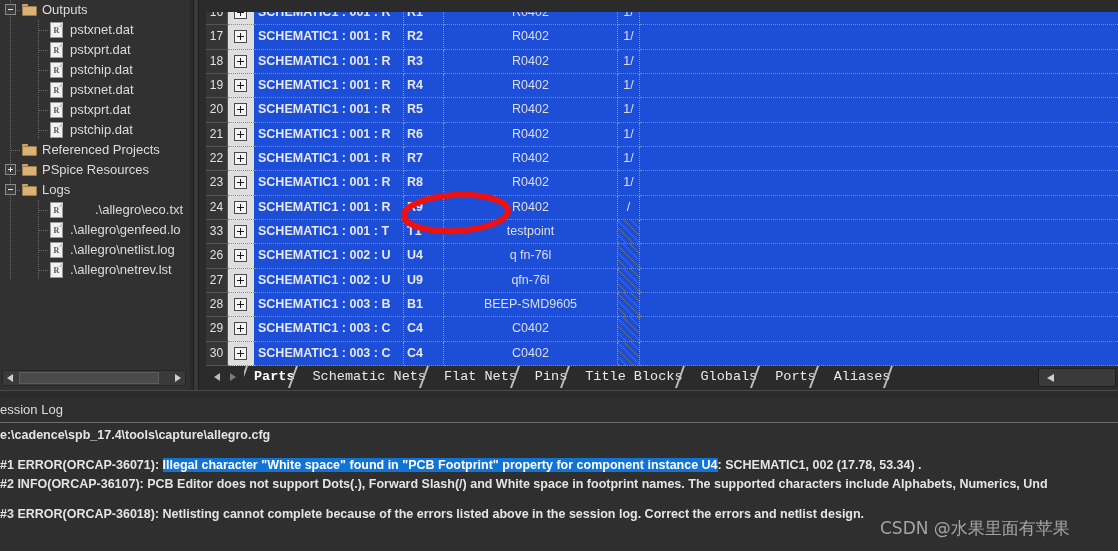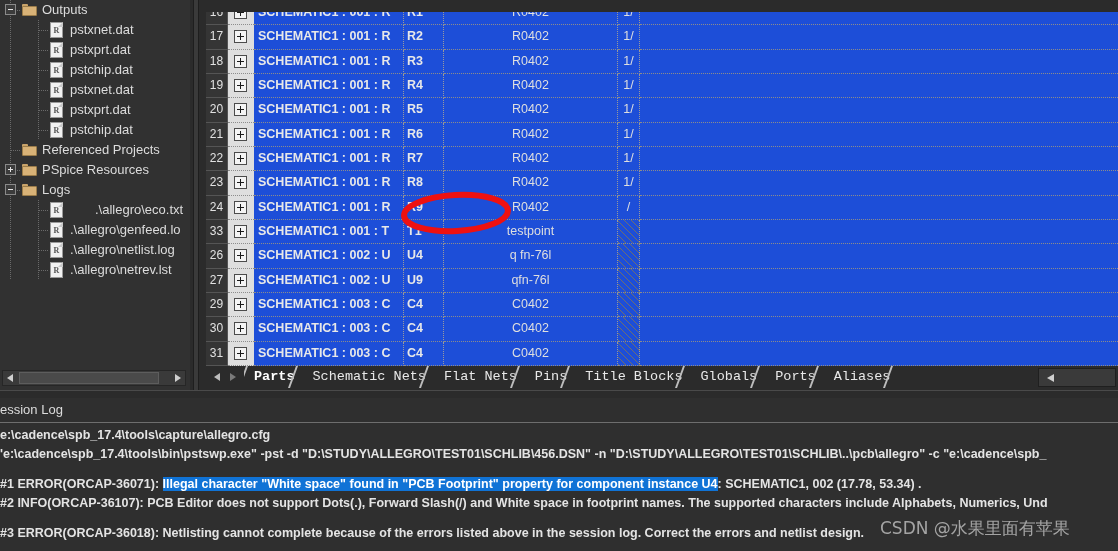--- a/index.html
+++ b/index.html
@@ -471,20 +471,31 @@
         <div class="c-rest"></div>
       </div>
       <div class="grow">
         <div class="rownum">27</div>
         <div class="expcell">
           <div class="expbox"></div>
         </div>
         <div class="c-ref">SCHEMATIC1 : 002 : U</div>
         <div class="c-des">U9</div>
         <div class="c-fp">qfn-76l</div>
+        <div class="c-val hatch"></div>
+        <div class="c-rest"></div>
+      </div>
+      <div class="grow">
+        <div class="rownum">28</div>
+        <div class="expcell">
+          <div class="expbox"></div>
+        </div>
+        <div class="c-ref">SCHEMATIC1 : 003 : B</div>
+        <div class="c-des">B1</div>
+        <div class="c-fp">BEEP-SMD9605</div>
         <div class="c-val hatch"></div>
         <div class="c-rest"></div>
       </div>
       <div class="grow">
         <div class="rownum">29</div>
         <div class="expcell">
           <div class="expbox"></div>
         </div>
         <div class="c-ref">SCHEMATIC1 : 003 : C</div>
         <div class="c-des">C4</div>
@@ -530,21 +541,20 @@
   <span class="tri3"></span>
 </div>
 
 <div id="hdivider"></div>
 
 <div id="log-panel">
   <div id="log-title">ession Log</div>
   <div id="log-sep"></div>
   <div id="log-body">
       <div class="logline">e:\cadence\spb_17.4\tools\capture\allegro.cfg</div>
-      <div class="logline">'e:\cadence\spb_17.4\tools\bin\pstswp.exe" -pst -d "D:\STUDY\ALLEGRO\TEST01\SCHLIB\456.DSN" -n "D:\STUDY\ALLEGRO\TEST01\SCHLIB\..\pcb\allegro" -c "e:\cadence\spb_</div>
       <div class="logline blank"></div>
       <div class="logline"><span>#1 ERROR(ORCAP-36071): </span><span class="hl">Illegal character "White space" found in "PCB Footprint" property for component instance U4</span><span>: SCHEMATIC1, 002 (17.78, 53.34) .</span></div>
       <div class="logline">#2 INFO(ORCAP-36107):  PCB Editor does not support Dots(.), Forward Slash(/) and White space in footprint names. The supported characters include Alphabets, Numerics, Und</div>
       <div class="logline blank"></div>
       <div class="logline">#3 ERROR(ORCAP-36018): Netlisting cannot complete because of the errors listed above in the session log. Correct the errors and netlist design.</div>
     </div>
 </div>
 
 <div id="watermark">CSDN @水果里面有苹果</div>
 

